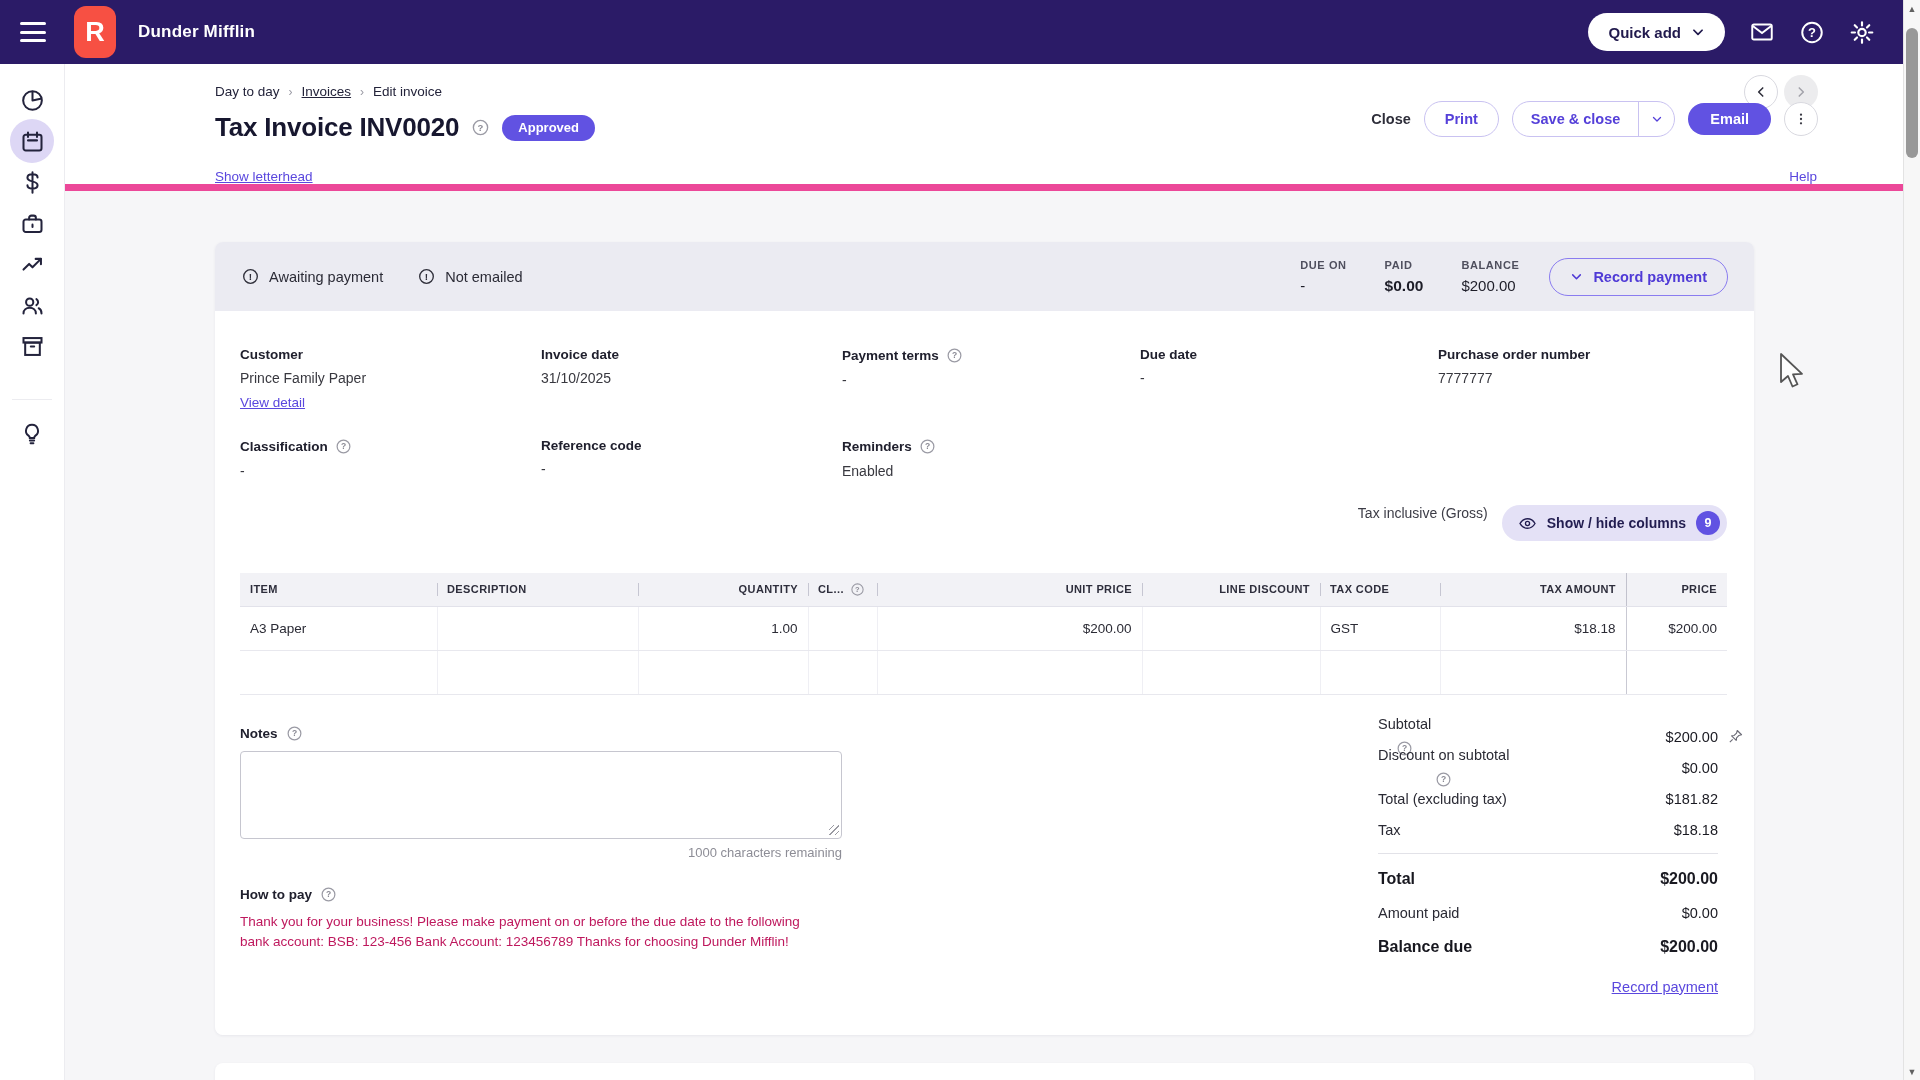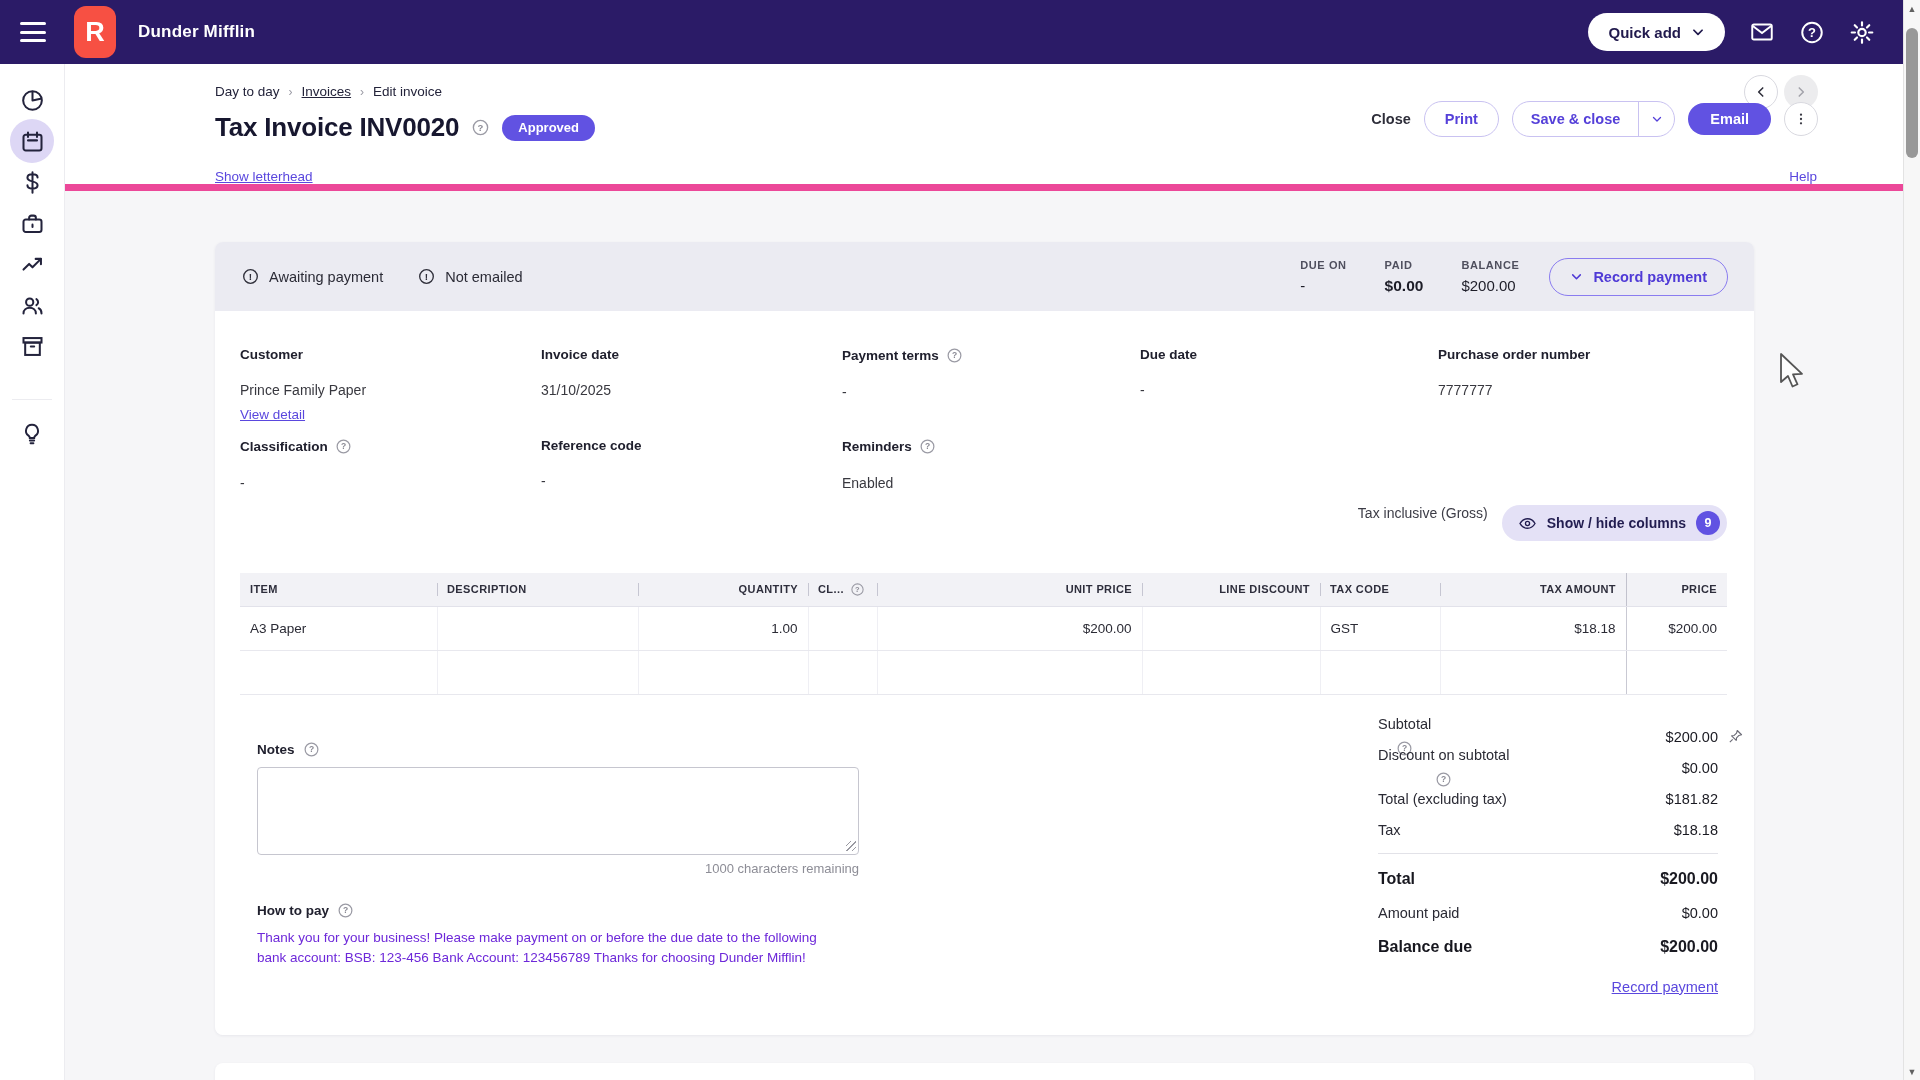--- a/index.html
+++ b/index.html
@@ -63,46 +63,46 @@
   .stat { display:flex; flex-direction:column; gap:6px; }
   .stat .lab { font-size:11px; font-weight:600; letter-spacing:.6px; color:#4f4f5e; }
   .stat .val { font-size:15px; color:#1d1d28; }
   .stat .val.bold { font-weight:bold; font-size:15.5px; }
   .btn-record { height:38px; border:1.5px solid #8a7cf0; background:transparent; border-radius:19px; color:#4f3ad6; font-weight:bold; font-size:14.5px; font-family:inherit; padding:0 20px; display:flex; align-items:center; gap:10px; cursor:pointer; }
 
   .card-body { position:relative; height:724px; background:#fff; border-radius:0 0 8px 8px; }
 
   .detail { position:absolute; width:280px; }
   .detail .dlab { font-size:13.5px; font-weight:600; color:#20202e; display:flex; align-items:center; gap:7px; }
-  .detail .dval { font-size:14px; color:#38383f; margin-top:20px; }
+  .detail .dval { font-size:14px; color:#38383f; margin-top:8px; }
   .view-detail { font-size:13.5px; color:#5a47de; text-decoration:underline; cursor:pointer; margin-top:9px; display:inline-block; }
 
   .tax-row { position:absolute; top:194px; right:27px; height:36px; display:flex; gap:14px; }
   .tax-mode { font-size:14px; color:#3c3c46; }
   .btn-showhide { height:36px; border:none; background:#e4e1f6; border-radius:18px; font-family:inherit; font-size:14px; font-weight:bold; color:#221d50; display:flex; align-items:center; gap:10px; padding:0 7px 0 16px; cursor:pointer; }
   .count-badge { width:24px; height:24px; border-radius:50%; background:#6152e2; color:#fff; font-size:12.5px; font-weight:bold; display:flex; align-items:center; justify-content:center; }
 
   table.items { position:absolute; left:25px; top:262px; width:1487px; border-collapse:collapse; table-layout:fixed; }
   table.items th { height:33px; background:#f2f2f6; font-size:11px; font-weight:bold; letter-spacing:.4px; color:#2e2e3c; padding:0 10px; border-bottom:1px solid #e2e2ea; position:relative; white-space:nowrap; overflow:hidden; }
   table.items th:not(:first-child)::before { content:""; position:absolute; left:0; top:10px; width:1px; height:13px; background:#c6c6d2; }
   table.items td { height:44px; background:#fff; font-size:13.5px; color:#2b2b35; padding:0 10px; border-bottom:1px solid #e8e8ee; border-left:1px solid #efeff4; }
   table.items td:first-child { border-left:none; }
   table.items th.amount-col::before { top:0; height:33px; background:#c2c2cd; }
   table.items td.amount-col { border-left:1px solid #c9c9d3; }
   .al { text-align:left; } .ar { text-align:right; }
   .th-flex { display:inline-flex; align-items:center; gap:6px; }
 
-  .notes-block { position:absolute; left:42px; top:414px; width:602px;margin-top:16px; }
+  .notes-block { position:absolute; left:25px; top:414px; width:602px; }
   .notes-label { font-size:13.5px; font-weight:bold; color:#20202e; display:flex; align-items:center; gap:8px; }
   .notes-area-wrap { position:relative; margin-top:9px; }
   textarea.notes-area { width:602px; height:88px; border:1px solid #c6c6cf; border-radius:4px; resize:none; font-family:inherit; font-size:13.5px; padding:8px 10px; color:#2b2b35; display:block; }
   .resize-handle { position:absolute; right:3px; bottom:4px; width:10px; height:10px; background:repeating-linear-gradient(135deg, transparent 0 3px, #9a9aa2 3px 4px); cursor:nwse-resize; }
   .chars-remaining { font-size:13px; color:#8d8d96; text-align:right; margin-top:6px; }
   .howtopay-label { margin-top:26px; font-size:13.5px; font-weight:bold; color:#20202e; display:flex; align-items:center; gap:8px; }
-  .howtopay-text { margin-top:9px; width:590px; font-size:13.5px; line-height:20px; color:#6d28d9; }
+  .howtopay-text { margin-top:9px; width:590px; font-size:13.5px; line-height:20px; color:#be185d; }
 
   .totals-block { position:absolute; left:1163px; top:410px; width:340px; }
   .trow { display:flex; justify-content:space-between; align-items:center; height:31px; font-size:14.5px; color:#2a2a34; position:relative; }
   .trow .tlab { display:flex; align-items:center; gap:8px;flex-direction:column; }
   .trow .tval { color:#1a1a22; }
   .trow.big { height:34px; font-size:16px; font-weight:bold; color:#17171f; }
   .trow.mid { height:34px; }
   .totals-divider { height:1px; background:#e2e2e8; margin:8px 0; }
   .pin-icon { position:absolute; right:-26px; top:7px; cursor:pointer; }
   .record-link-row { text-align:right; margin-top:14px; }

